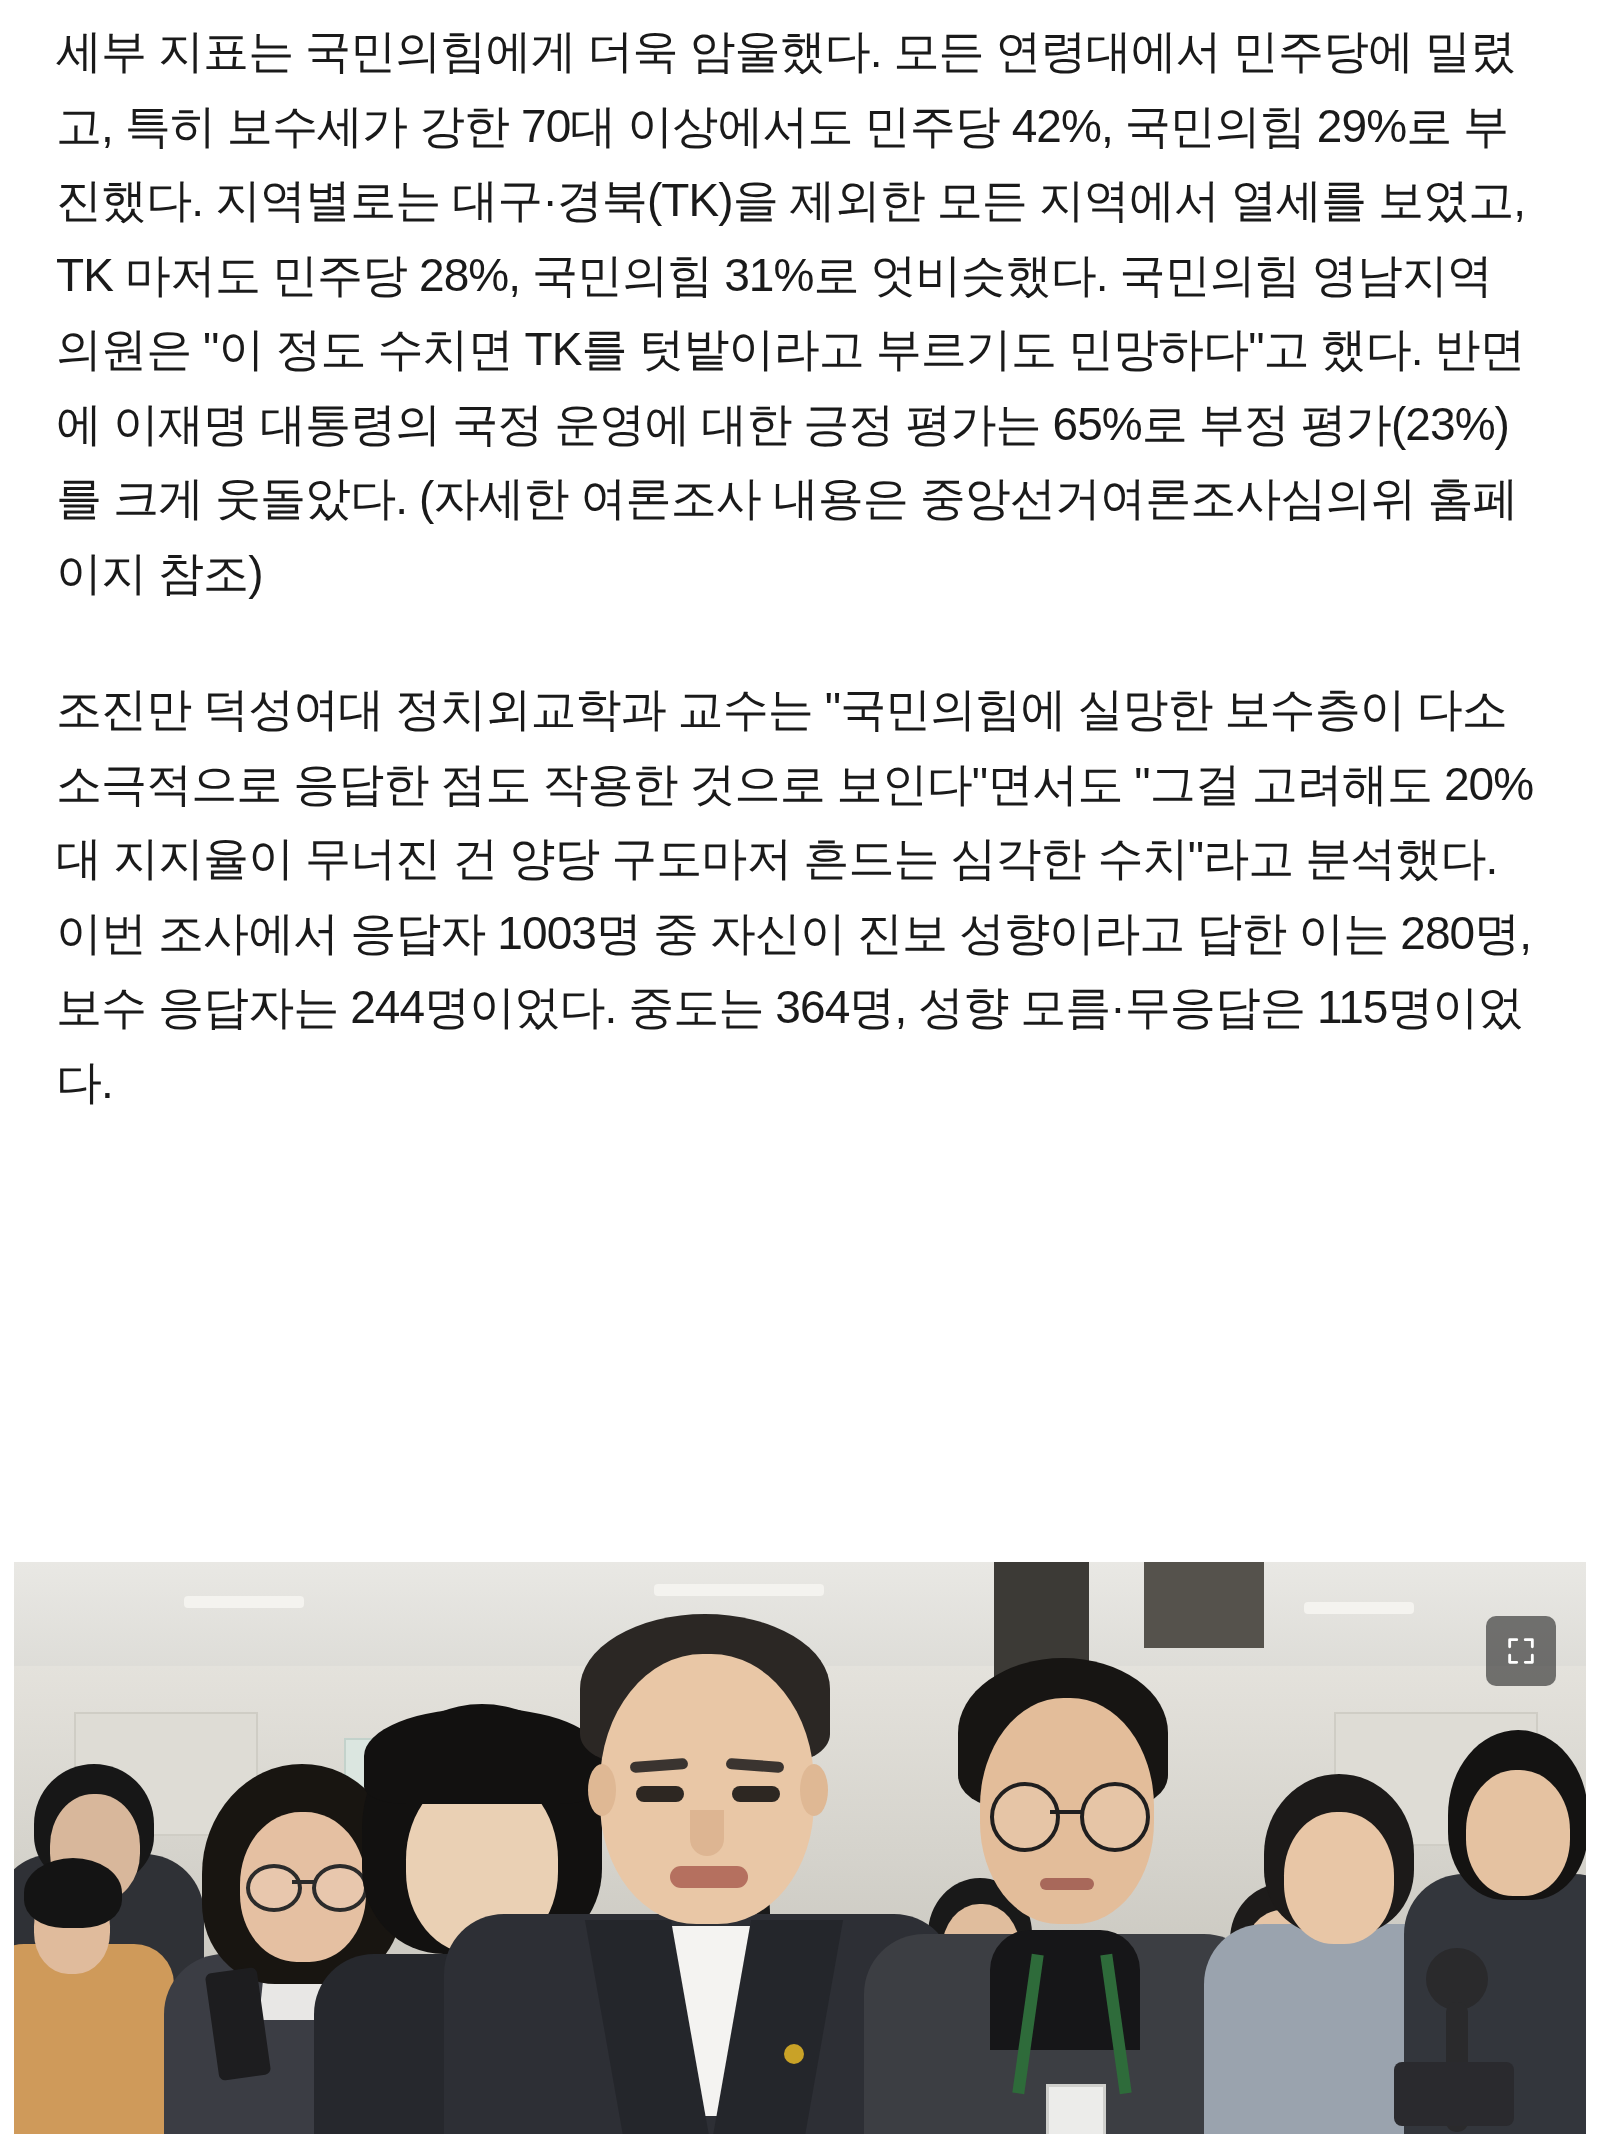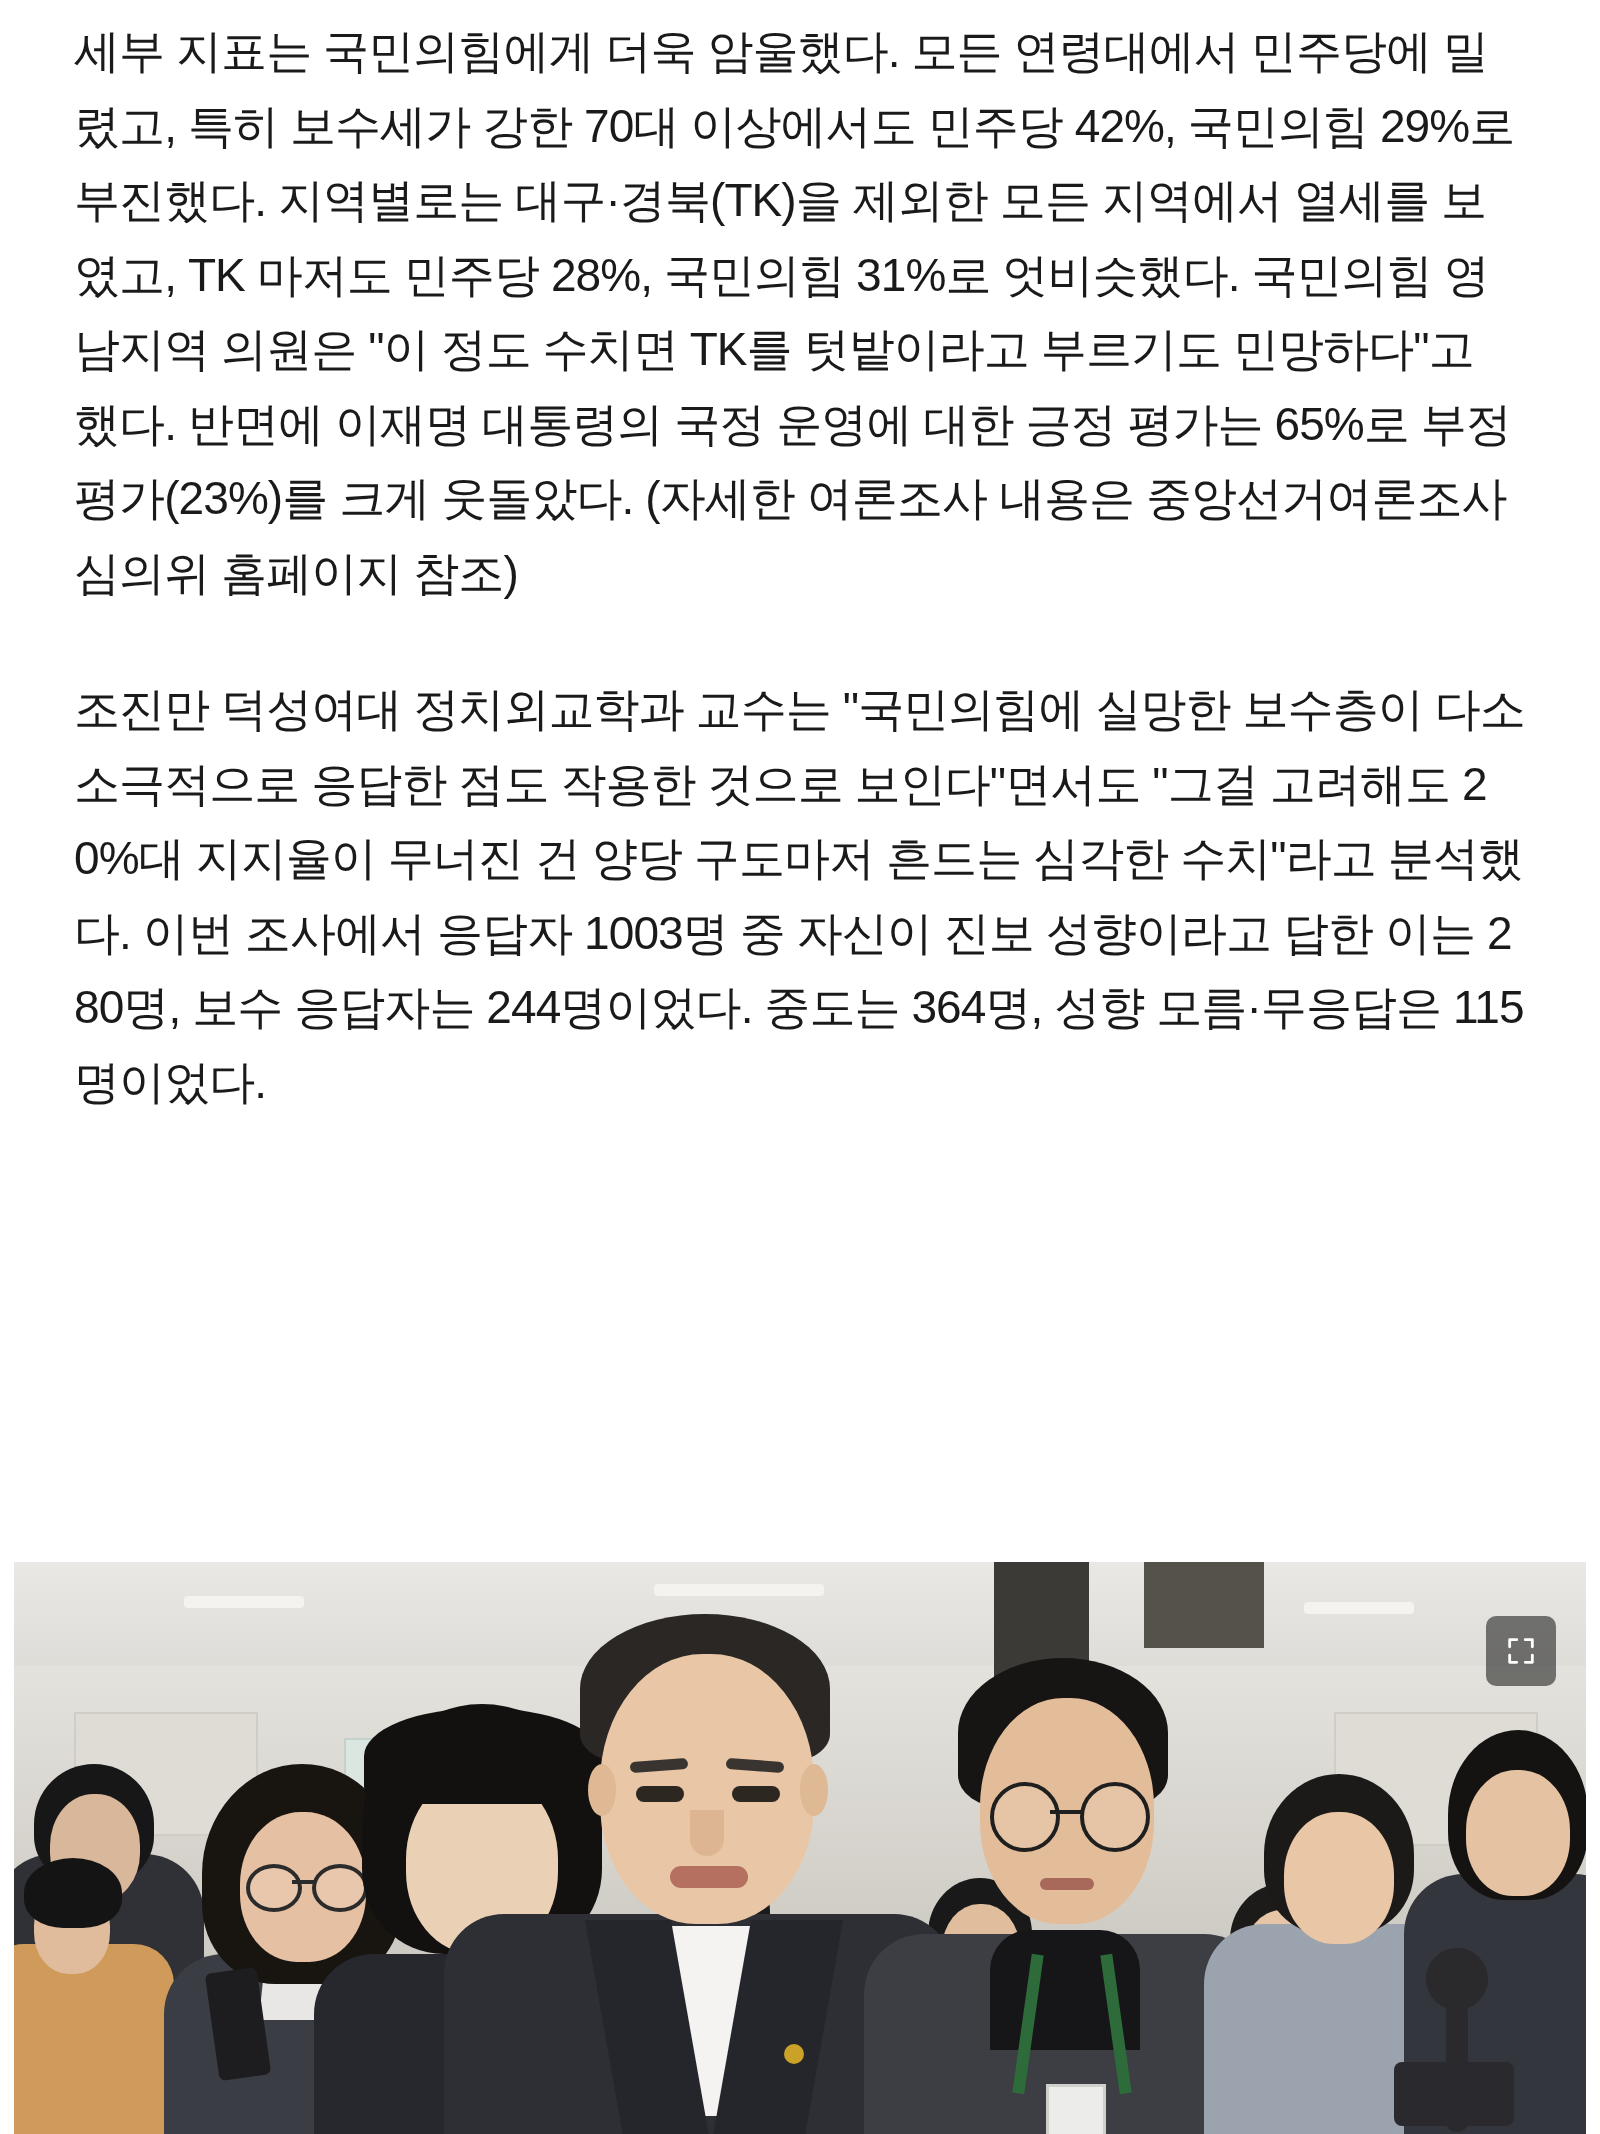--- a/index.html
+++ b/index.html
@@ -8,21 +8,21 @@
     background: #ffffff;
   }
   body {
     width: 1600px;
     height: 2134px;
     font-family: "Liberation Sans", "DejaVu Sans", sans-serif;
     overflow: hidden;
     position: relative;
   }
   .article {
-    padding: 0 74px;
+    padding: 0 56px;
     box-sizing: border-box;
   }
   .para {
     font-size: 46px;
     line-height: 1.62;
     color: #1a1a1a;
     letter-spacing: -0.02em;
     word-break: break-all;
     margin: 0;
   }

